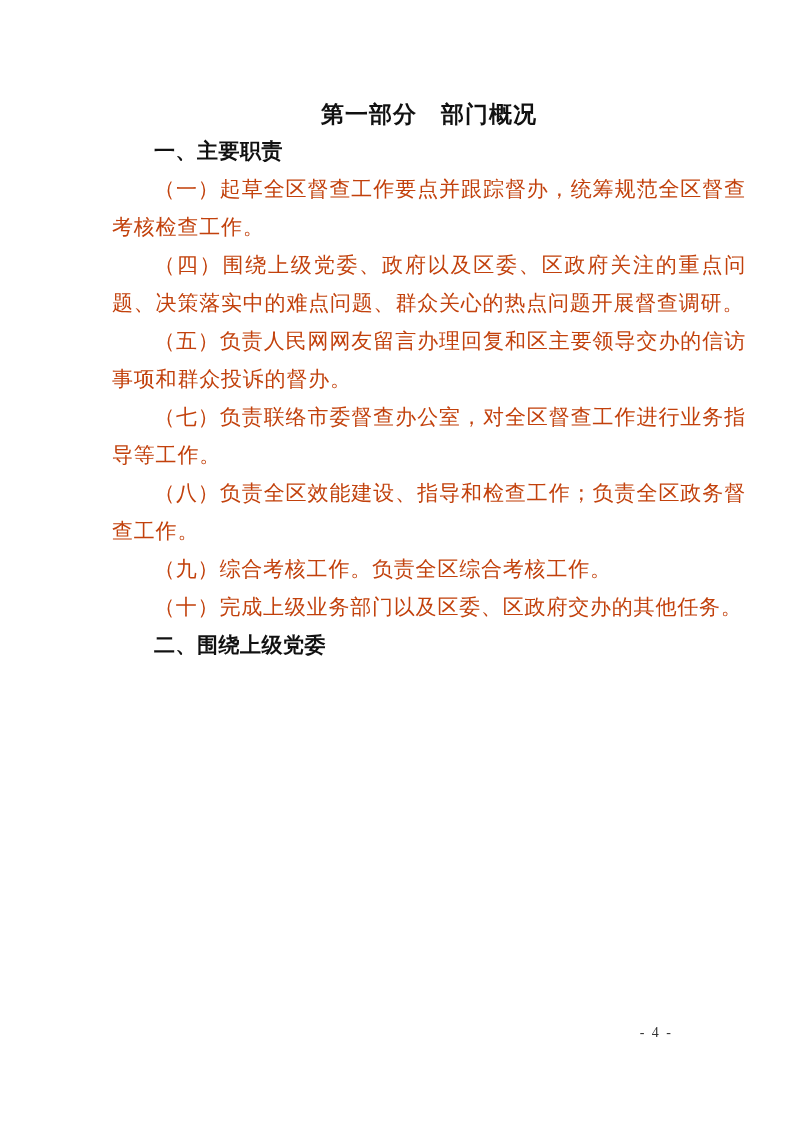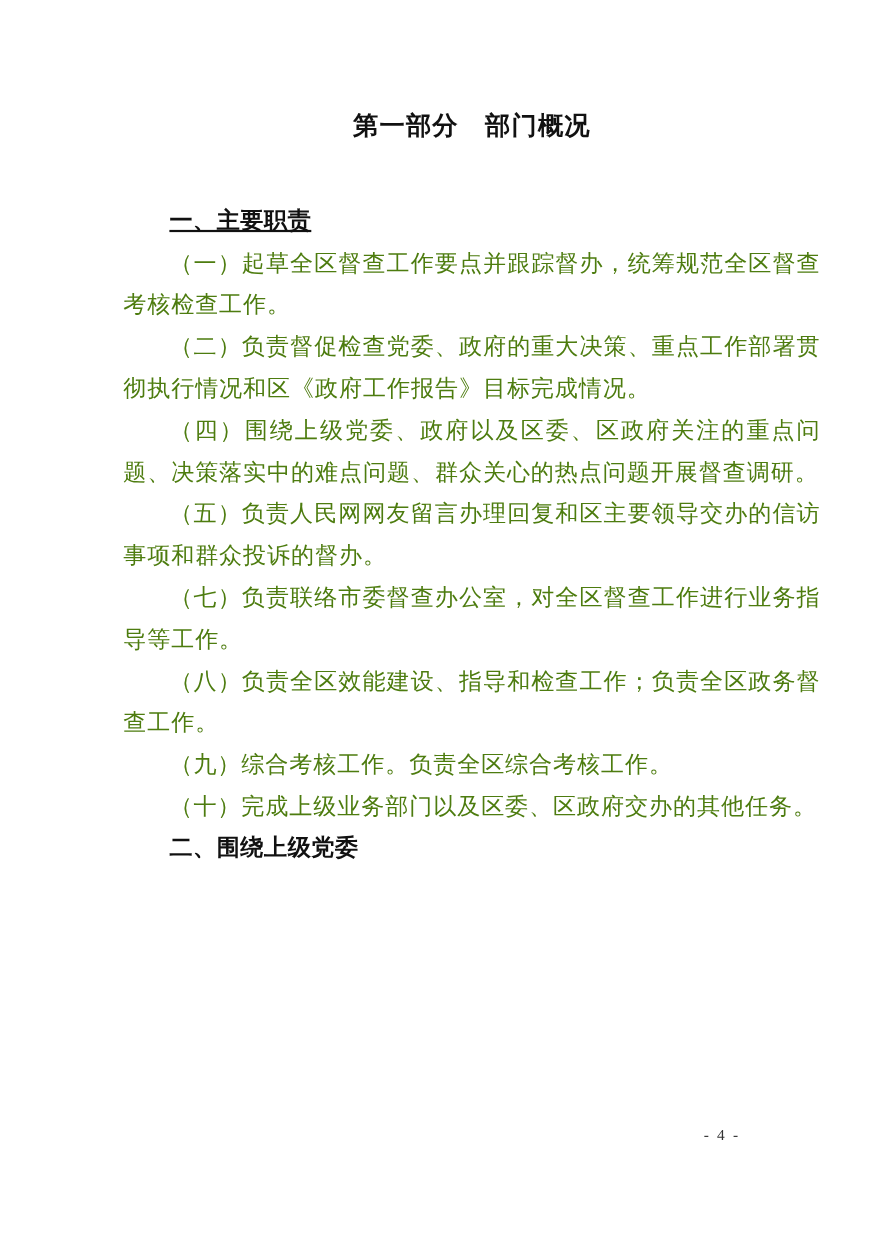--- a/index.html
+++ b/index.html
@@ -32,34 +32,32 @@
     margin: 0;
     font-family: "Liberation Sans", "DejaVu Sans", sans-serif;
     font-weight: bold;
     font-size: 21px;
     line-height: 38px;
     text-indent: 2em;
     letter-spacing: 0.5px;
     color: #111111;
   }
   .sec-heading.first {
-    margin-top: 50px;
-    text-decoration: underline;
   }
   .body-para {
     margin: 0;
     font-family: "Liberation Serif", "DejaVu Serif", serif;
     font-weight: normal;
     font-size: 21px;
     line-height: 38px;
     text-align: justify;
     text-justify: inter-character;
     text-indent: 2em;
     letter-spacing: 0.8px;
-    color: #4d7c0f;
+    color: #c2410c;
   }
   .page-number {
     position: absolute;
     top: 1024px;
     right: 120px;
     font-family: "Liberation Serif", "DejaVu Serif", serif;
     font-size: 14px;
     line-height: 18px;
     letter-spacing: 2px;
     color: #333333;
@@ -69,21 +67,20 @@
 <body>
 
 <div class="page">
   <div class="content">
 
     <h1 class="doc-title">第一部分　部门概况</h1>
 
     <h2 class="sec-heading first">一、主要职责</h2>
 
     <p class="body-para">（一）起草全区督查工作要点并跟踪督办，统筹规范全区督查考核检查工作。</p>
-    <p class="body-para">（二）负责督促检查党委、政府的重大决策、重点工作部署贯彻执行情况和区《政府工作报告》目标完成情况。</p>
     <p class="body-para">（四）围绕上级党委、政府以及区委、区政府关注的重点问题、决策落实中的难点问题、群众关心的热点问题开展督查调研。</p>
     <p class="body-para">（五）负责人民网网友留言办理回复和区主要领导交办的信访事项和群众投诉的督办。</p>
     <p class="body-para">（七）负责联络市委督查办公室，对全区督查工作进行业务指导等工作。</p>
     <p class="body-para">（八）负责全区效能建设、指导和检查工作；负责全区政务督查工作。</p>
     <p class="body-para">（九）综合考核工作。负责全区综合考核工作。</p>
     <p class="body-para">（十）完成上级业务部门以及区委、区政府交办的其他任务。</p>
 
     <h2 class="sec-heading">二、围绕上级党委</h2>
 
   </div>

